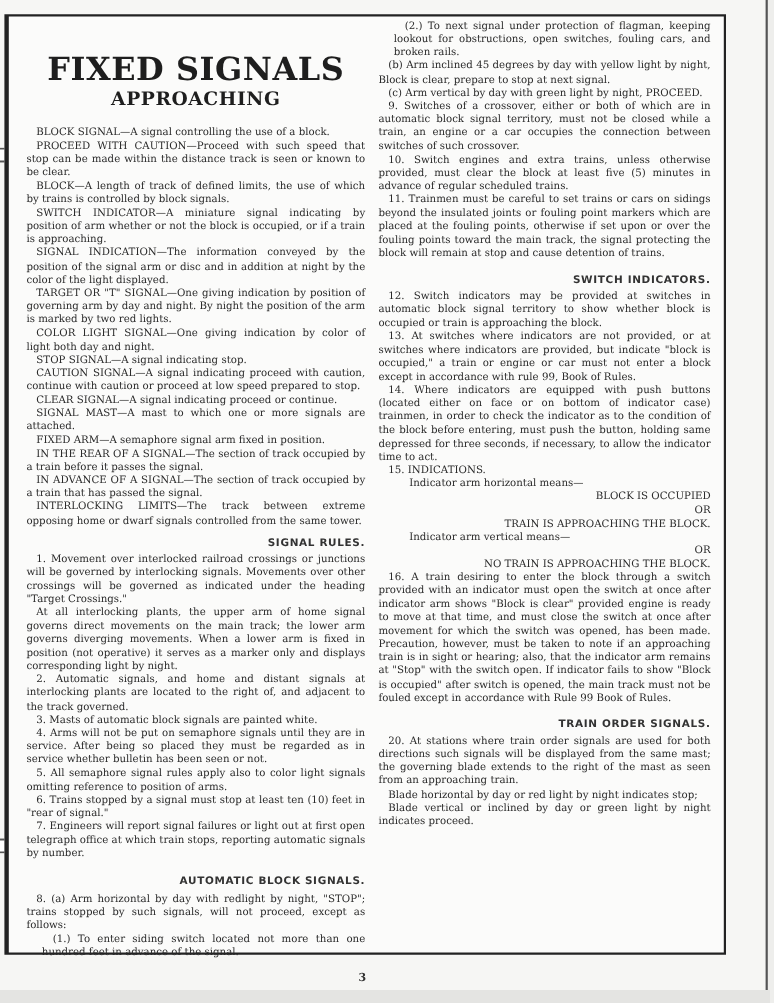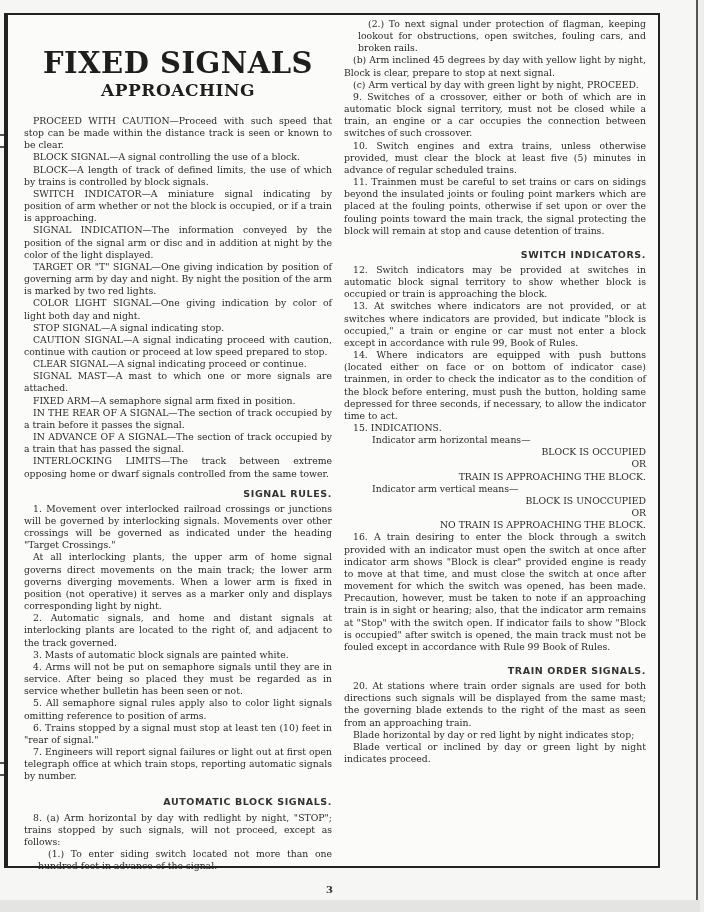--- a/index.html
+++ b/index.html
@@ -65,22 +65,22 @@
   <span class="ring" style="top:134px"></span>
   <span class="ring" style="top:762px"></span>
 
   <div class="frame">
 
     <div class="col left">
       <div class="title">FIXED SIGNALS</div>
       <div class="subtitle">APPROACHING</div>
 
       <div>
+        <p>BLOCK SIGNAL—A signal controlling the use of a block.</p>
         <p>PROCEED WITH CAUTION—Proceed with such speed that stop can be made within the distance track is seen or known to be clear.</p>
-        <p>BLOCK SIGNAL—A signal controlling the use of a block.</p>
         <p>BLOCK—A length of track of defined limits, the use of which by trains is controlled by block signals.</p>
         <p>SWITCH INDICATOR—A miniature signal indicating by position of arm whether or not the block is occupied, or if a train is approaching.</p>
         <p>SIGNAL INDICATION—The information conveyed by the position of the signal arm or disc and in addition at night by the color of the light displayed.</p>
         <p>TARGET OR "T" SIGNAL—One giving indication by position of governing arm by day and night. By night the position of the arm is marked by two red lights.</p>
         <p>COLOR LIGHT SIGNAL—One giving indication by color of light both day and night.</p>
         <p>STOP SIGNAL—A signal indicating stop.</p>
         <p>CAUTION SIGNAL—A signal indicating proceed with caution, continue with caution or proceed at low speed prepared to stop.</p>
         <p>CLEAR SIGNAL—A signal indicating proceed or continue.</p>
         <p>SIGNAL MAST—A mast to which one or more signals are attached.</p>
         <p>FIXED ARM—A semaphore signal arm fixed in position.</p>
@@ -117,21 +117,20 @@
       <div class="section-head" style="margin-top:12px">SWITCH INDICATORS.</div>
       <p>12. Switch indicators may be provided at switches in automatic block signal territory to show whether block is occupied or train is approaching the block.</p>
       <p>13. At switches where indicators are not provided, or at switches where indicators are provided, but indicate "block is occupied," a train or engine or car must not enter a block except in accordance with rule 99, Book of Rules.</p>
       <p>14. Where indicators are equipped with push buttons (located either on face or on bottom of indicator case) trainmen, in order to check the indicator as to the condition of the block before entering, must push the button, holding same depressed for three seconds, if necessary, to allow the indicator time to act.</p>
       <p>15. INDICATIONS.</p>
       <p class="indent2">Indicator arm horizontal means—</p>
       <p class="center">BLOCK IS OCCUPIED</p>
       <p class="center">OR</p>
       <p class="center">TRAIN IS APPROACHING THE BLOCK.</p>
       <p class="indent2">Indicator arm vertical means—</p>
-      <p class="center">BLOCK IS UNOCCUPIED</p>
       <p class="center">OR</p>
       <p class="center">NO TRAIN IS APPROACHING THE BLOCK.</p>
       <p>16. A train desiring to enter the block through a switch provided with an indicator must open the switch at once after indicator arm shows "Block is clear" provided engine is ready to move at that time, and must close the switch at once after movement for which the switch was opened, has been made. Precaution, however, must be taken to note if an approaching train is in sight or hearing; also, that the indicator arm remains at "Stop" with the switch open. If indicator fails to show "Block is occupied" after switch is opened, the main track must not be fouled except in accordance with Rule 99 Book of Rules.</p>
 
       <div class="section-head" style="margin-top:12px">TRAIN ORDER SIGNALS.</div>
       <p>20. At stations where train order signals are used for both directions such signals will be displayed from the same mast; the governing blade extends to the right of the mast as seen from an approaching train.</p>
       <p>Blade horizontal by day or red light by night indicates stop;</p>
       <p>Blade vertical or inclined by day or green light by night indicates proceed.</p>
     </div>
   </div>

